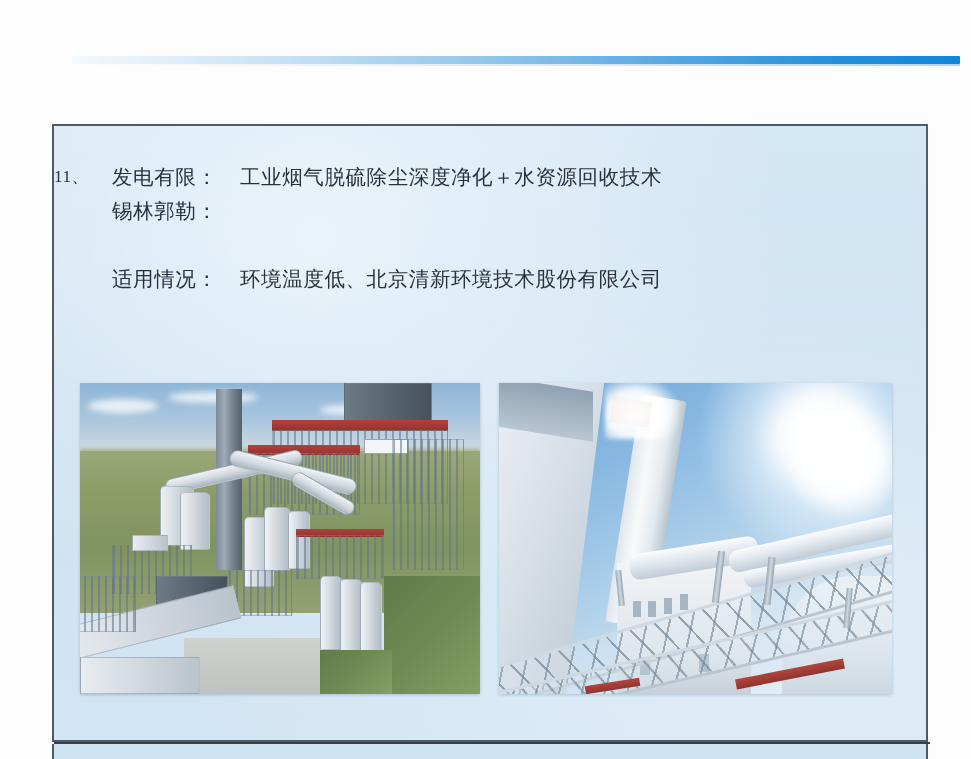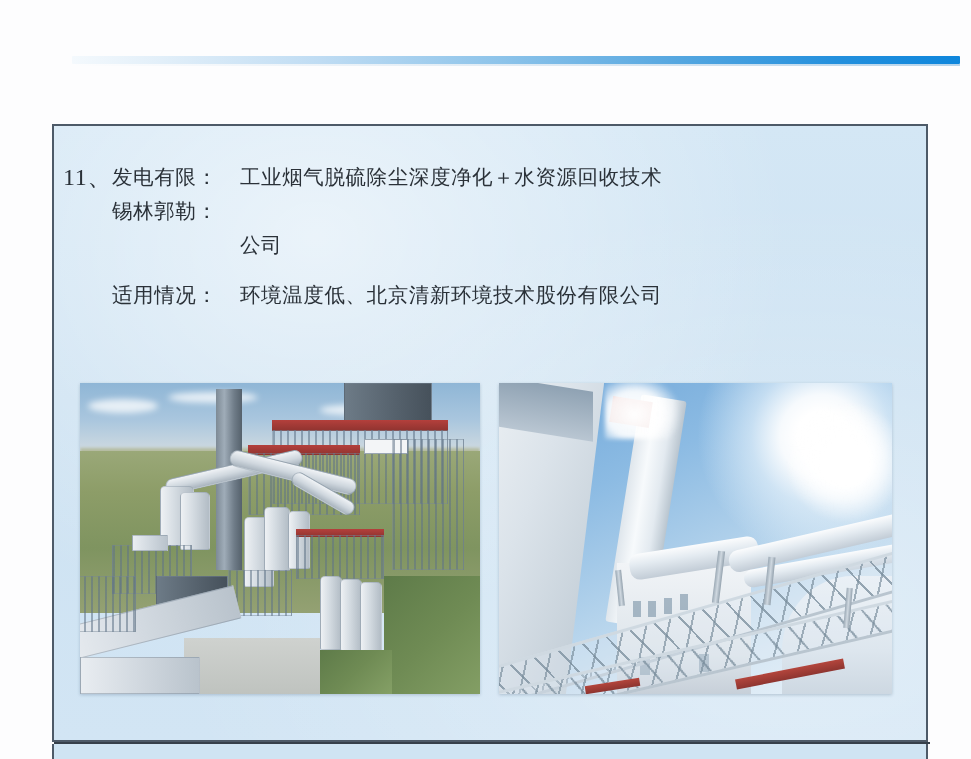--- a/index.html
+++ b/index.html
@@ -90,28 +90,27 @@
     box-sizing: border-box;
   }
   .entry-row {
     display: flex;
     align-items: flex-start;
     font-size: 20.5px;
     line-height: 34px;
     color: #2a3138;
     letter-spacing: .6px;
   }
-  .entry-row.spaced { margin-top: 16px; }
+  .entry-row.spaced { margin-top: 0; }
   .row-number {
     width: 58px;
     flex: 0 0 58px;
-    text-align: right;
-    padding-left: 6px;
-    box-sizing: border-box;
-    font-size: 24px;
+    text-align: left;
+    box-sizing: border-box;
+    font-size: 17px;
   }
   .row-number.blank { color: transparent; }
   .row-label {
     flex: 0 0 128px;
     white-space: nowrap;
   }
   .row-value {
     flex: 1 1 auto;
     max-width: 660px;
   }
@@ -315,21 +314,20 @@
     </div>
 
     <div class="entry-row">
       <span class="row-number blank">11、</span>
       <span class="row-label">锡林郭勒：</span>
     </div>
 
     <div class="entry-row">
       <span class="row-number blank">11、</span>
       <span class="row-label"></span>
-      <span class="row-value">公司</span>
     </div>
 
     <div class="entry-row spaced">
       <span class="row-number blank">11、</span>
       <span class="row-label">适用情况：</span>
       <span class="row-value">环境温度低、北京清新环境技术股份有限公司</span>
     </div>
 
   </div>
 

